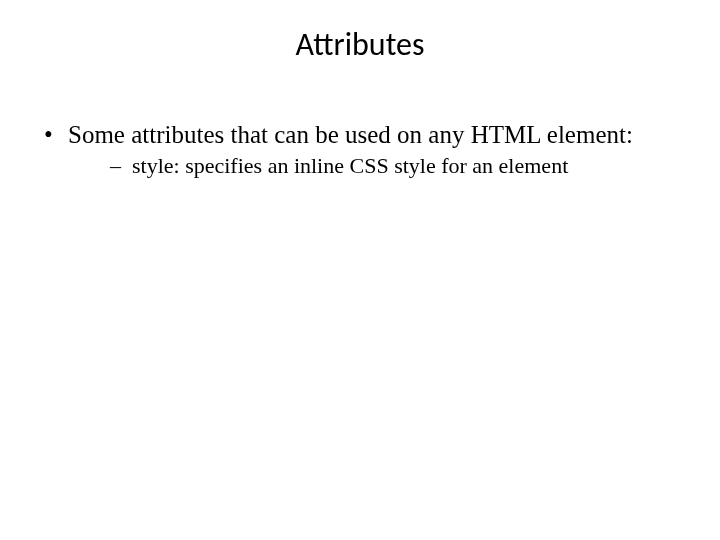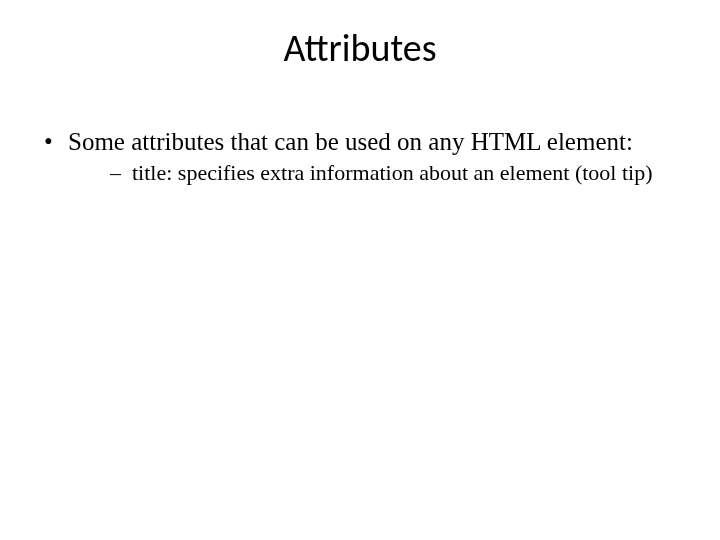--- a/index.html
+++ b/index.html
@@ -6,21 +6,21 @@
     body {
       width: 720px;
       height: 540px;
       background: #fff;
       font-family: "Times New Roman", Times, serif;
       color: #000;
       padding: 20px 40px;
     }
     .title {
       font-family: Calibri, Arial, sans-serif;
-      font-size: 38px;
+      font-size: 32px;
       text-align: center;
       margin-top: 5px;
       margin-bottom: 55px;
       font-weight: 400;
     }
     .bullet-l1 {
       font-size: 25px;
       margin-left: 0;
       padding-left: 28px;
       position: relative;
@@ -52,15 +52,15 @@
     }
   </style>
 </head>
 <body>
 
 <h1 class="title">Attributes</h1>
 
 <div class="bullet-l1">
   <span>Some attributes that can be used on any HTML element:</span>
   <div class="sub-list">
-    <div class="bullet-l2">title: specifies extra information about an element (tool tip)</div>
+    <div class="bullet-l2">style: specifies an inline CSS style for an element</div>
   </div>
 </div>
 
 </body></html>

